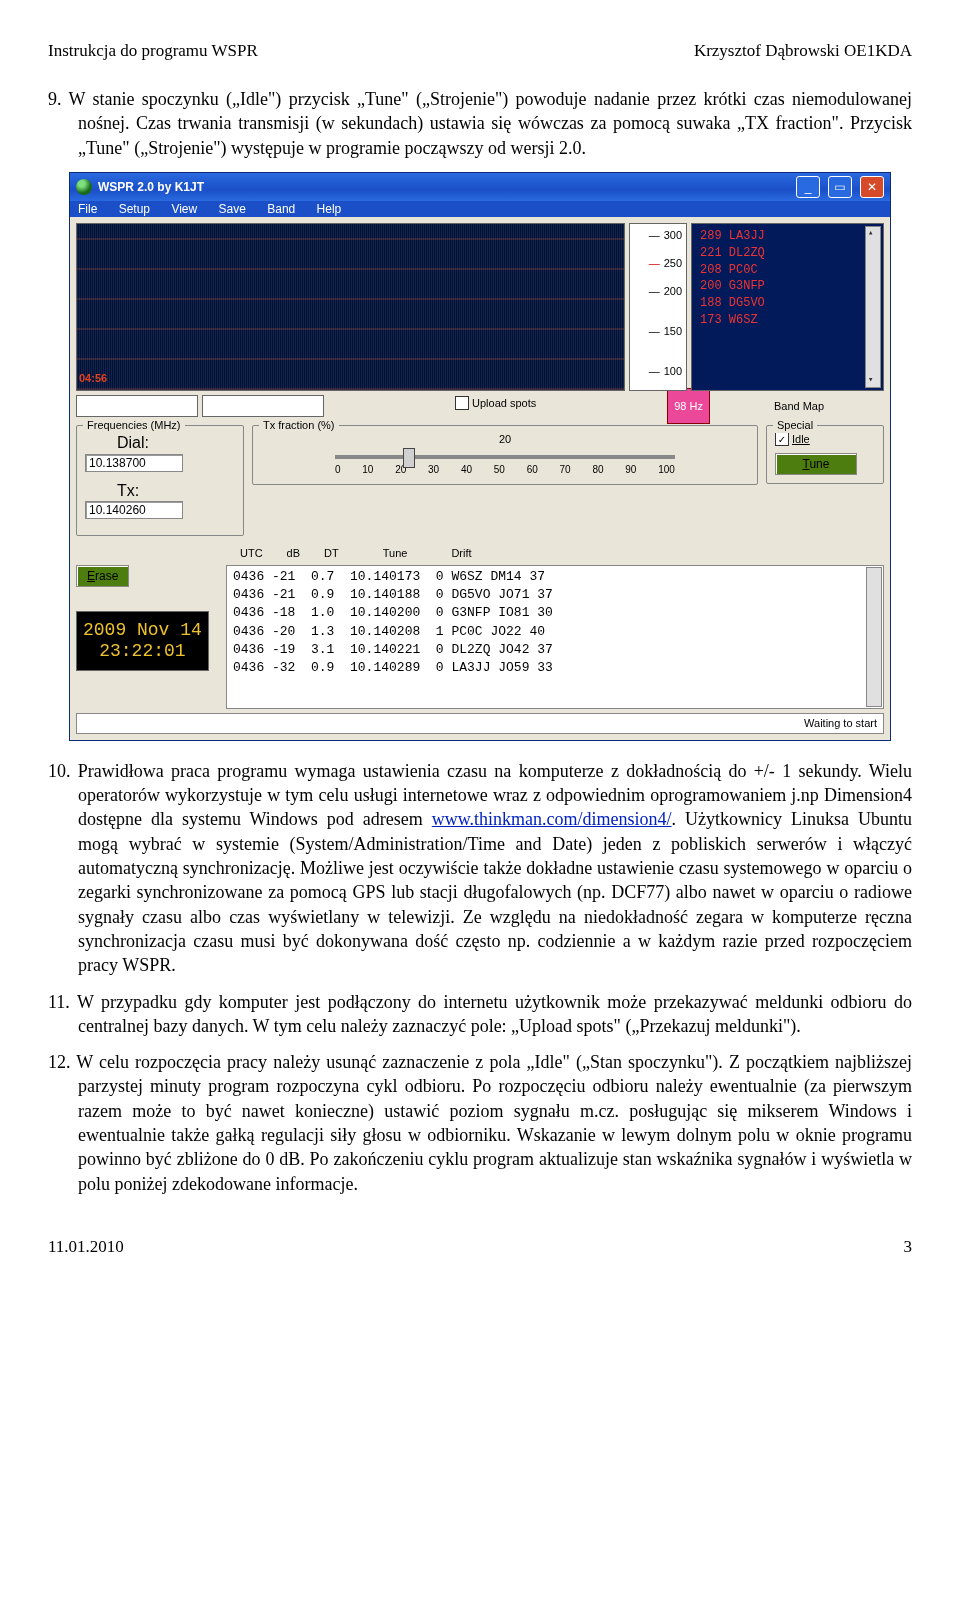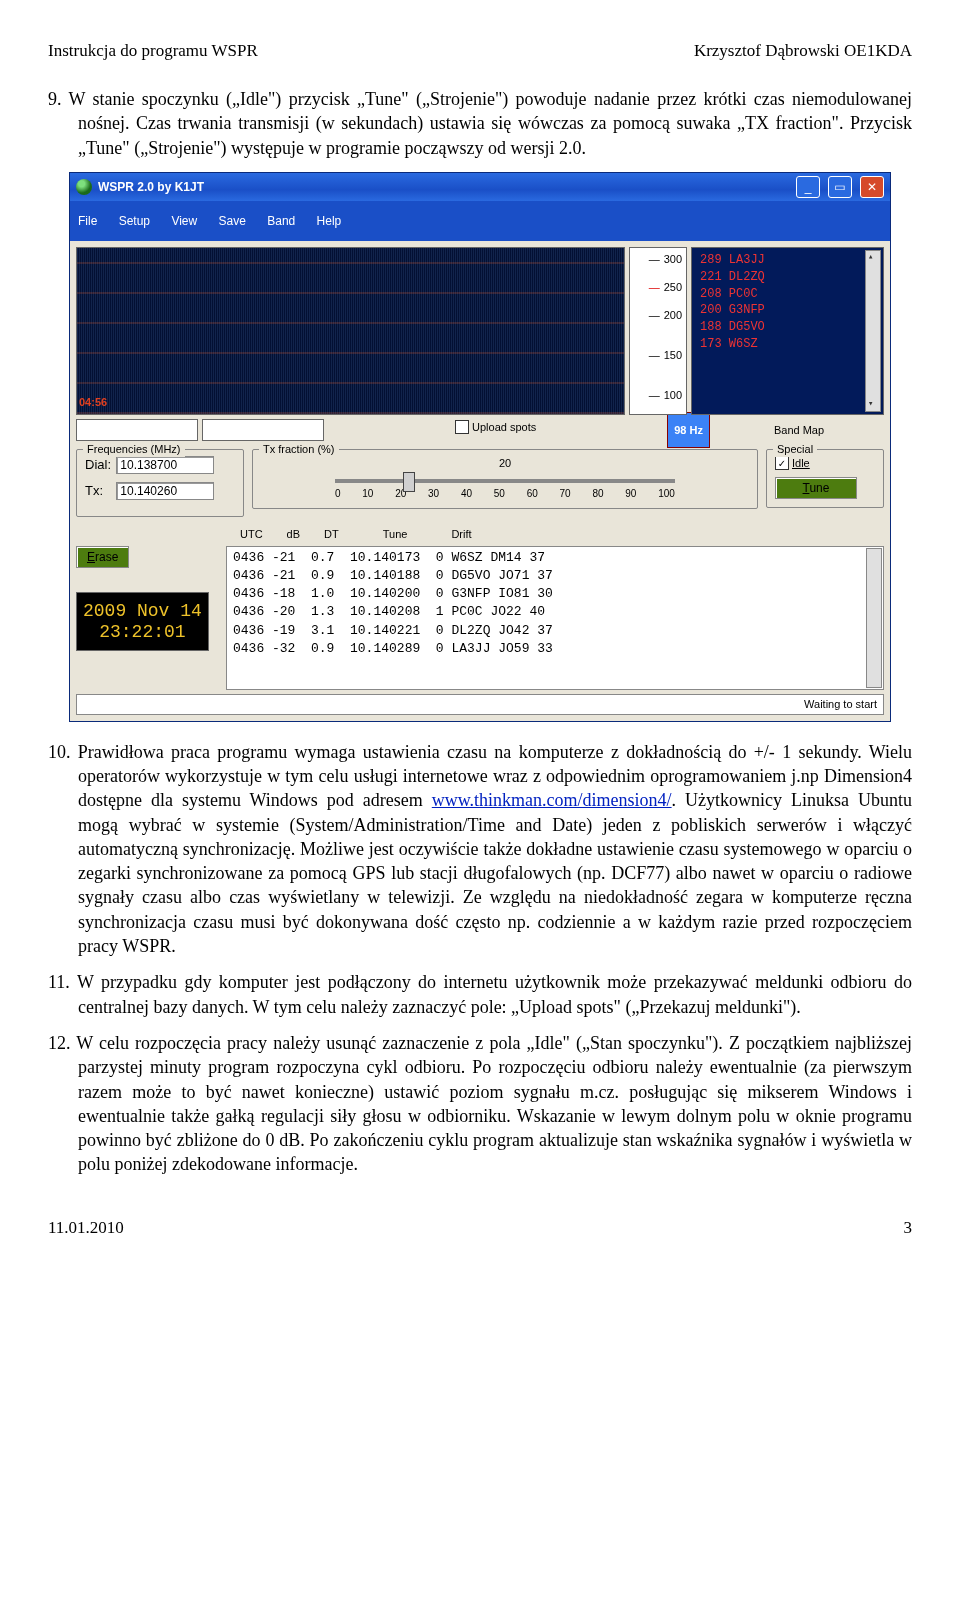--- a/index.html
+++ b/index.html
@@ -59,21 +59,21 @@
     display: flex; align-items: center; justify-content: center;
     font-size: 12px;
     color: #fff;
   }
   .winbtn.min { background: #2a6ae0; }
   .winbtn.max { background: #2a6ae0; }
   .winbtn.close { background: #d64a2a; }
   .menubar {
     background: #1a4fc7;
     color: #fff;
-    padding: 12px 8px;
+    padding: 0 8px;
   }
   .menubar span { margin-right: 18px; }
 
   .app-body {
     background: #e9e5d9;
     padding: 6px;
   }
 
   
   .row-waterfall {
@@ -147,26 +147,25 @@
     margin-top: 4px;
     height: 22px;
     font-size: 11px;
   }
   .blank-box {
     height: 20px;
     background: #fff;
     border: 1px solid #666;
   }
   .red-badge {
-    background: #3b82f6;
+    background: #ec4899;
     color: #fff;
     padding: 10px 6px;
     border: 1px solid #800;
     font-size: 11px;
-    font-weight: bold;
   }
   .banditem { padding: 2px 6px; }
 
   
   .row-controls {
     display: flex;
     gap: 8px;
     margin-top: 8px;
     align-items: flex-start;
   }
@@ -177,21 +176,21 @@
     position: relative;
   }
   .group .legend {
     position: absolute;
     top: -8px; left: 6px;
     background: #e9e5d9;
     padding: 0 4px;
     font-size: 11px;
   }
   .freqbox label {
-    display: inline-block; width: 28px; font-size: 13px;
+    display: inline-block; width: 28px; font-size: 16px; margin-left: 32px;
   }
   .freqbox input {
     width: 90px; font-size: 12px;
     border: 1px solid #888; box-shadow: inset 1px 1px 0 #999;
     padding: 1px 3px;
     font-family: inherit;
   }
   .freqbox > div { margin-bottom: 8px; }
 
   .txfrac { flex: 1; padding-left: 8px; }

